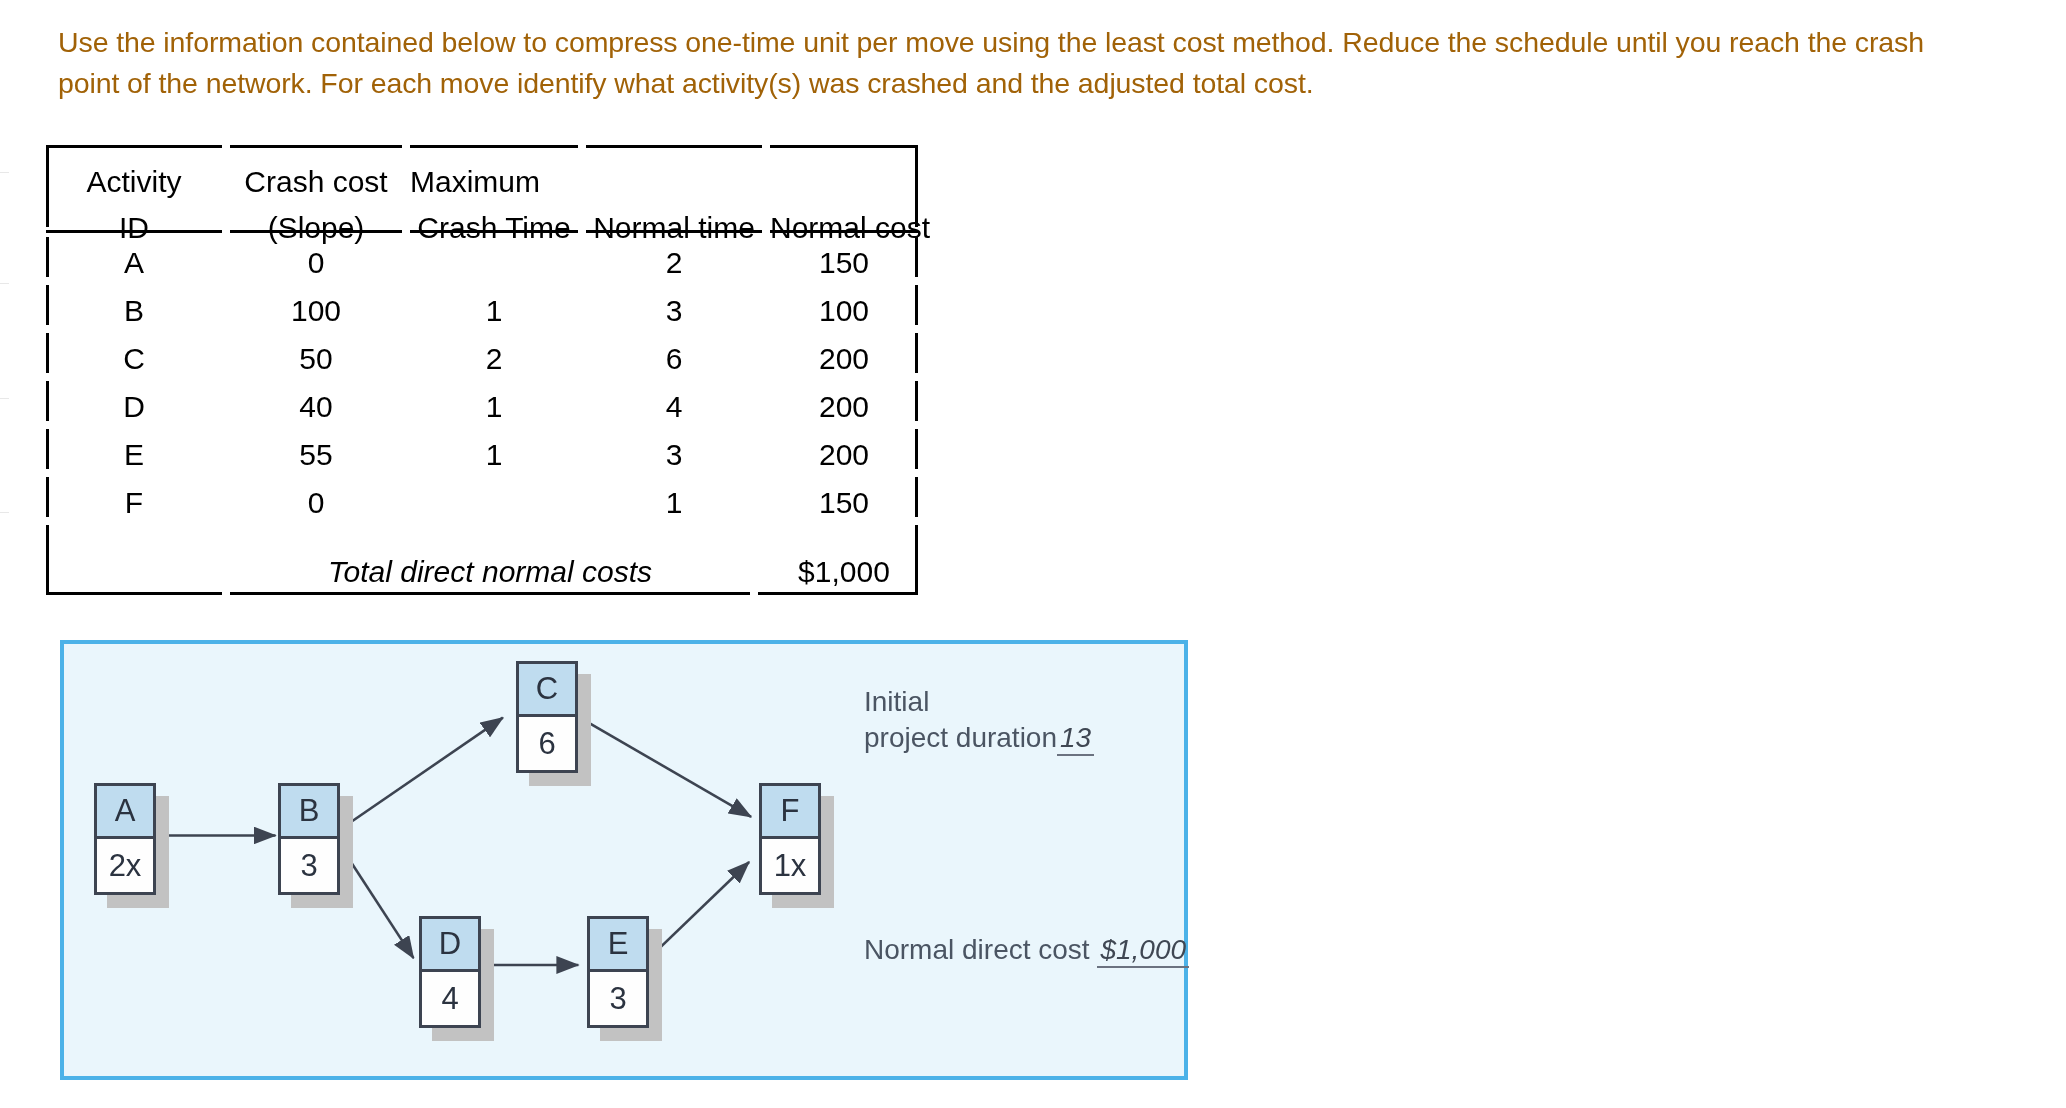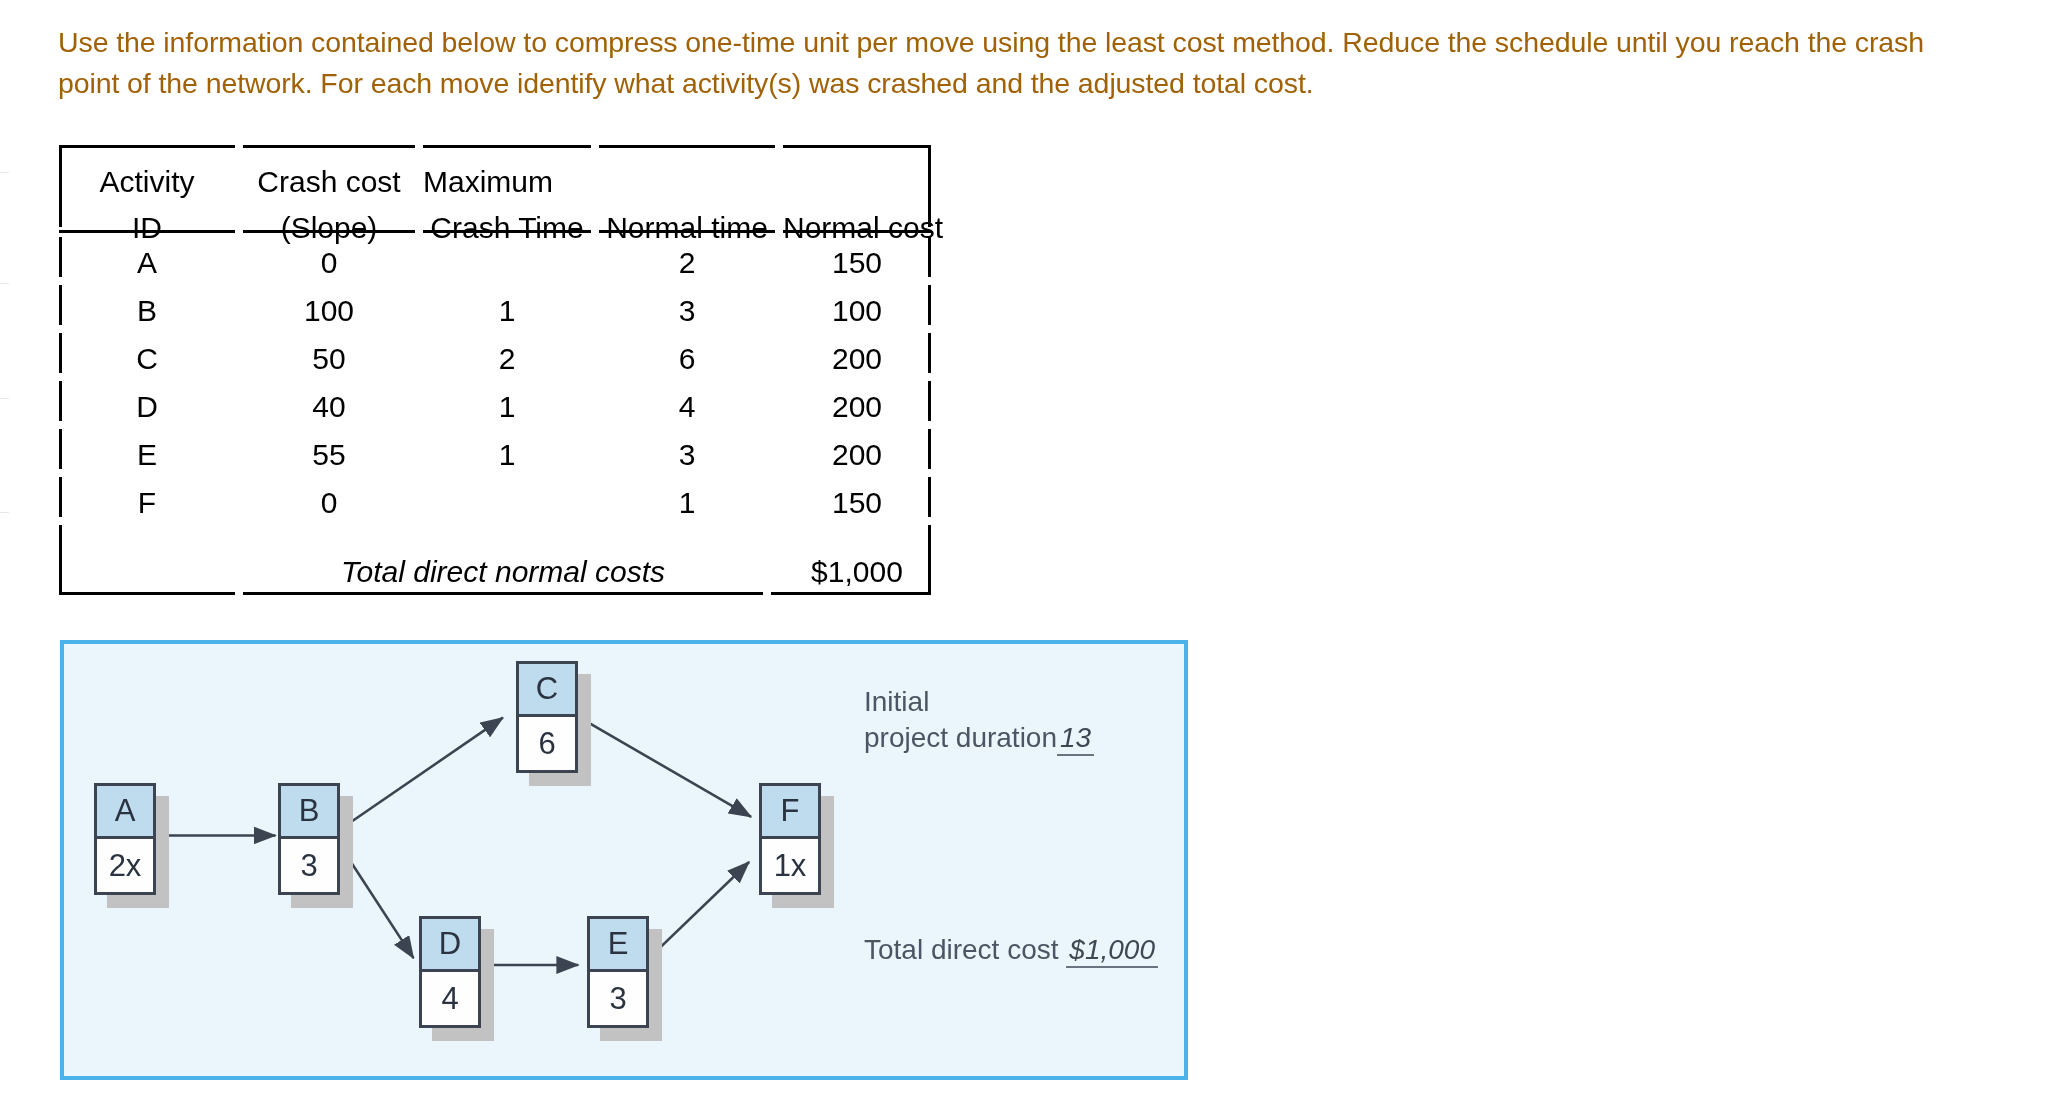--- a/index.html
+++ b/index.html
@@ -35,21 +35,21 @@
     width: 1905px;
     font-size: 28.5px;
     line-height: 41px;
     color: #a16207;
     letter-spacing: -0.1px;
   }
 
   
   #crash-table {
     position: absolute;
-    left: 59px;
+    left: 46px;
     top: 145px;
     width: 776px;
     height: 450px;
   }
   #crash-table .cell {
     position: absolute;
     font-size: 30px;
     color: #000;
     text-align: center;
     white-space: nowrap;
@@ -314,16 +314,16 @@
   </div>
 
   <div class="panel-note" style="left:800px; top:40px;">
     <div>Initial</div>
     <div>
       <span>project duration</span><span class="ans">13</span>
     </div>
   </div>
 
   <div class="panel-note" style="left:800px; top:288px;">
-    <span>Total direct cost</span>
+    <span>Normal direct cost</span>
     <span class="ans">$1,000</span>
   </div>
 </div>
 
 </body></html>

